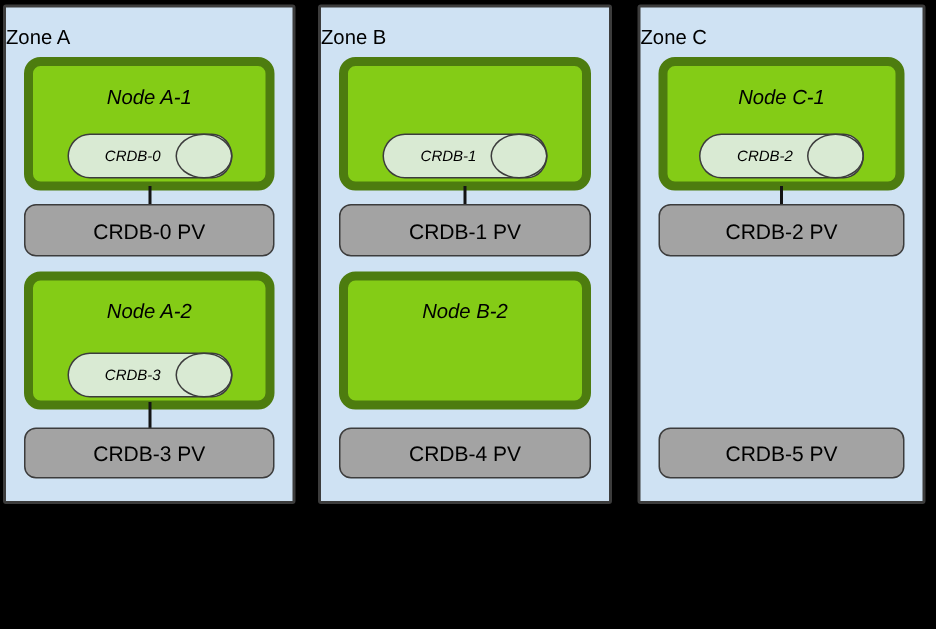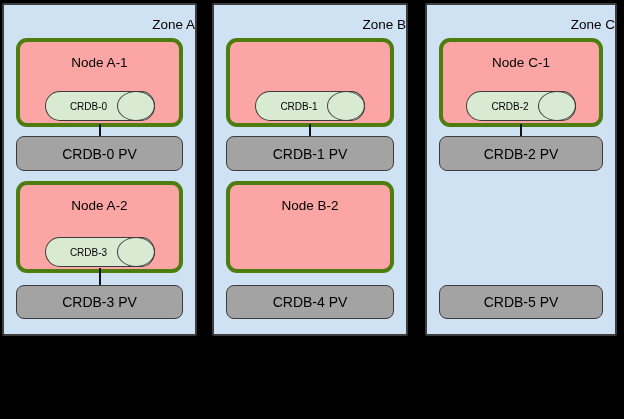--- a/index.html
+++ b/index.html
@@ -27,32 +27,33 @@
   }
   .zone-a { left: 2px;   width: 195px; }
   .zone-b { left: 212px; width: 196px; padding-left: 14px; }
   .zone-c { left: 425px; width: 192px; }
 
   .zone-label {
     position: absolute;
     top: 12px;
     left: 0;
     width: 100%;
-    text-align: right;
+    text-align: left;
     font-size: 13.5px;
     line-height: 15px;
   }
   .node {
     position: absolute;
     left: 12px;
     right: 12px;
-    background: #fca5a5;
-    border: 4px solid #4d7c0f;
+    background: #84cc16;
+    border: 6px solid #4d7c0f;
     border-radius: 11px;
     box-sizing: border-box;
+    font-style: italic;
   }
   .node-1 { top: 33px;  height: 89px; }
   .node-2 { top: 176px; height: 92px; }
   .node-label {
     position: absolute;
     top: 13px;
     left: 0;
     width: 100%;
     text-align: center;
     font-size: 13.5px;

